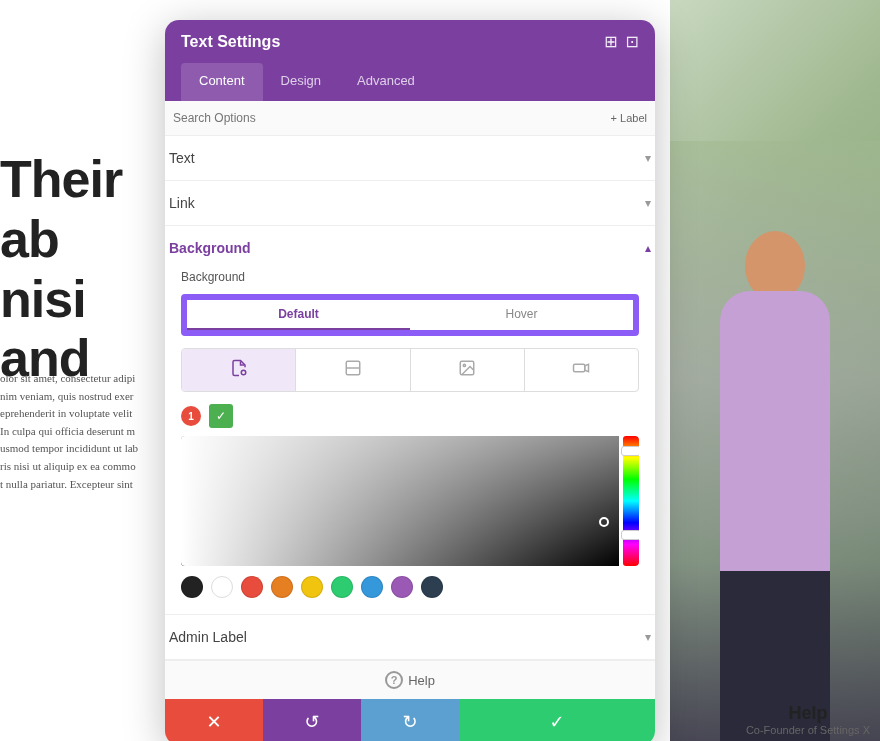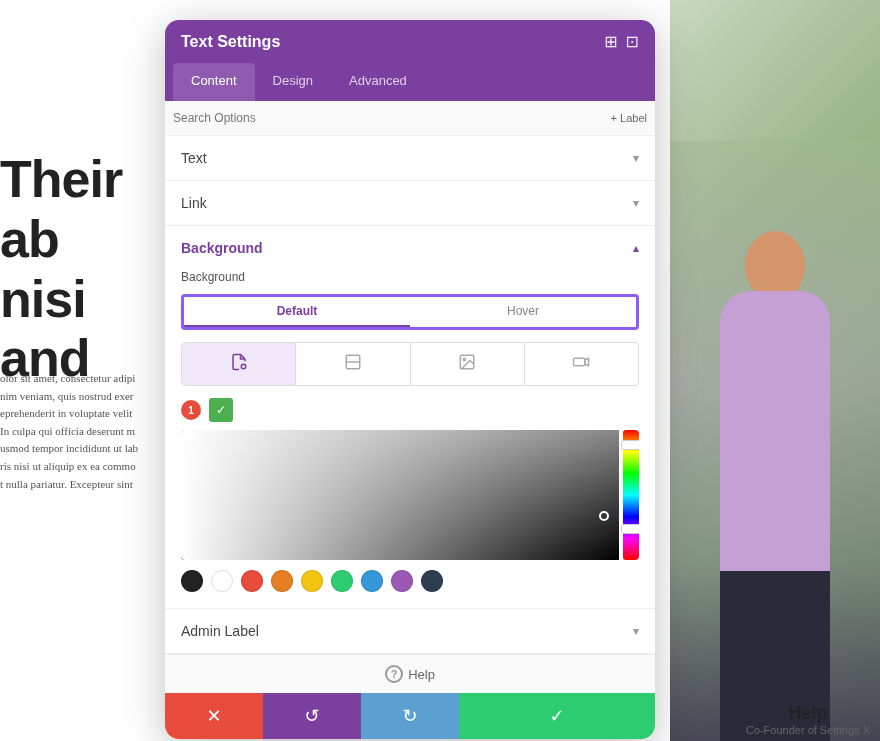--- a/index.html
+++ b/index.html
@@ -171,21 +171,21 @@
       color: #fff;
       font-size: 16px;
       cursor: pointer;
       opacity: 0.9;
     }
 
     
     .modal-tabs {
       background: #7b3fa0;
       display: flex;
-      padding: 0 8px;
+      padding: 0 16px;
     }
     .modal-tab {
       padding: 10px 18px;
       color: rgba(255,255,255,0.75);
       font-size: 13px;
       cursor: pointer;
       border-bottom: 3px solid transparent;
     }
     .modal-tab.active {
       color: #fff;
@@ -217,21 +217,21 @@
       display: flex;
       align-items: center;
       gap: 3px;
     }
 
     
     .accordion-section {
       border-bottom: 1px solid #eee;
     }
     .accordion-header {
-      padding: 14px 16px;
+      padding: 14px 4px;
       display: flex;
       align-items: center;
       justify-content: space-between;
       cursor: pointer;
     }
     .accordion-header-text {
       font-size: 14px;
       color: #444;
     }
     .accordion-header-text.purple {
@@ -252,21 +252,21 @@
     }
     .bg-label {
       font-size: 12px;
       color: #555;
       margin-bottom: 10px;
     }
 
     
     .bg-tabs {
       display: flex;
-      border: 3px solid #8b5cf6;
+      border: 6px solid #8b5cf6;
       border-radius: 4px;
       overflow: hidden;
       margin-bottom: 12px;
     }
     .bg-tab {
       flex: 1;
       text-align: center;
       padding: 7px;
       font-size: 12px;
       color: #888;

